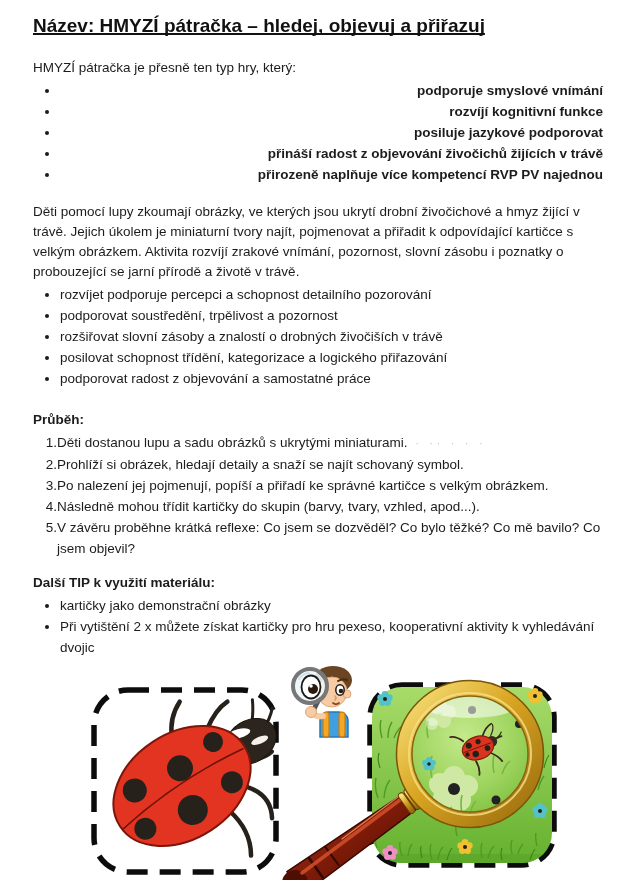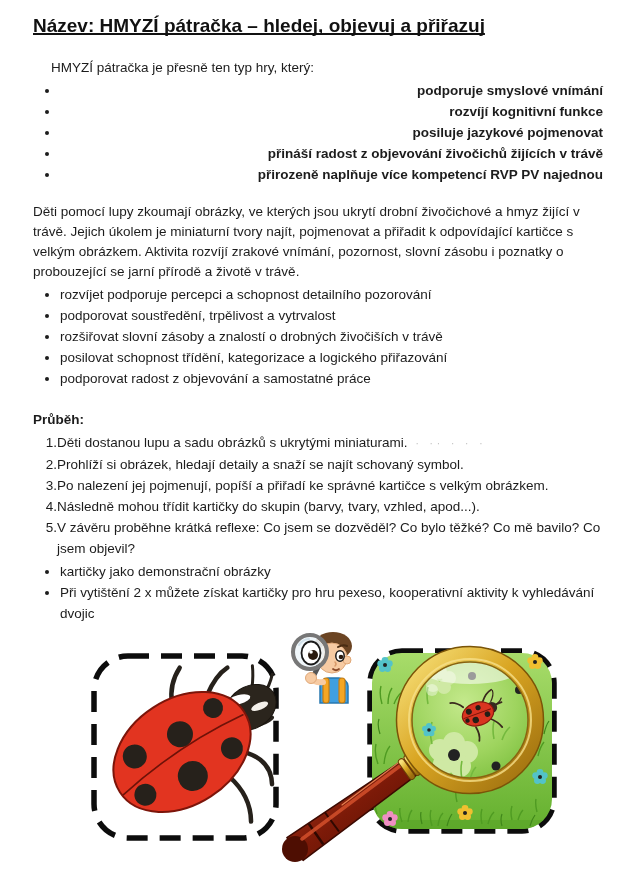--- a/index.html
+++ b/index.html
@@ -7,21 +7,21 @@
   .page {
     font-family:"Liberation Sans", sans-serif;
     font-size:13.5px; line-height:20px; color:#1c1c1c;
     padding:10px 26px 0 33px; box-sizing:border-box;
   }
   .title {
     font-size:19px; line-height:24px; font-weight:bold; color:#111;
     text-decoration:underline; text-decoration-thickness:2px; text-decoration-skip-ink:none;
     margin:4px 0 0 0;
   }
-  .lead { margin:20px 0 0 18px; }
+  .lead { margin:20px 0 0 0; }
   ul.blist { margin:2px 0 0 0; padding-left:27px; list-style:disc; }
   ul.blist li { line-height:21px; }
   ul.bold li { font-weight:bold;text-align:right; }
   .para { margin:17px 0 0 0; }
   h2.sec { font-size:13.5px; line-height:20px; margin:21px 0 0 0; font-weight:bold; }
   h2.sec-pruheh { }
   h2.sec-tip { margin-top:14px; }
   ol.steps { list-style:none; counter-reset:step; margin:2px 0 0 0; padding-left:24px; }
   ol.steps li { counter-increment:step; position:relative; line-height:21px; }
   ol.steps li::before { content:counter(step) "."; position:absolute; right:100%; }
@@ -33,44 +33,45 @@
 <body>
 
 <div class="page">
 
   <h1 class="title">Název: HMYZÍ pátračka – hledej, objevuj a přiřazuj</h1>
 
   <p class="lead">HMYZÍ  pátračka je přesně ten typ hry, který:</p>
   <ul class="blist bold">
     <li>podporuje smyslové vnímání</li>
     <li>rozvíjí kognitivní funkce</li>
-    <li>posiluje jazykové pojmenovat</li>
+    <li>posiluje jazykové podporovat</li>
     <li>přináší radost z objevování živočichů žijících v trávě</li>
     <li>přirozeně naplňuje více kompetencí RVP PV najednou</li>
   </ul>
 
   <p class="para">Děti pomocí lupy zkoumají obrázky, ve kterých jsou ukrytí drobní živočichové a hmyz žijící v trávě. Jejich úkolem je miniaturní tvory najít, pojmenovat a přiřadit k odpovídající kartičce s velkým obrázkem. Aktivita rozvíjí zrakové vnímání, pozornost, slovní zásobu i poznatky o probouzející se jarní přírodě a životě v trávě.</p>
 
   <ul class="blist">
     <li>rozvíjet podporuje percepci a schopnost detailního pozorování</li>
-    <li>podporovat soustředění, trpělivost a vytrvalost</li>
+    <li>podporovat soustředění, trpělivost a pozornost</li>
     <li>rozšiřovat slovní zásoby a znalostí o drobných živočiších v trávě</li>
     <li>posilovat schopnost třídění, kategorizace a logického přiřazování</li>
     <li>podporovat radost z objevování a samostatné práce</li>
   </ul>
 
   <h2 class="sec sec-pruheh">Průběh:</h2>
   <ol class="steps">
     <li><span>Děti dostanou lupu a sadu  obrázků s ukrytými miniaturami.</span><span class="ghost">· ·· · ·   ·</span></li>
     <li>Prohlíží si obrázek, hledají detaily a snaží se najít schovaný symbol.</li>
     <li>Po nalezení jej pojmenují, popíší a přiřadí ke správné kartičce s velkým obrázkem.</li>
     <li>Následně mohou třídit kartičky do skupin (barvy, tvary, vzhled, apod...).</li>
     <li>V závěru proběhne krátká reflexe: Co jsem se dozvěděl? Co bylo těžké? Co mě bavilo? Co jsem objevil?</li>
   </ol>
 
+  <h2 class="sec sec-tip">Další TIP k využití materiálu:</h2>
   <ul class="blist">
     <li>kartičky jako demonstrační obrázky</li>
     <li>Při vytištění 2 x můžete získat kartičky pro hru pexeso, kooperativní aktivity k vyhledávání dvojic</li>
   </ul>
 
   <div class="figure">
 
     <svg class="abs" style="left:90px; top:26px;" width="190" height="190" viewBox="0 0 190 190">
       <rect x="4" y="4" width="182" height="182" rx="34" fill="#ffffff" stroke="#0c0c0c" stroke-width="5.5" stroke-dasharray="21 12"></rect>
       <g transform="translate(92,100) rotate(-33)">

